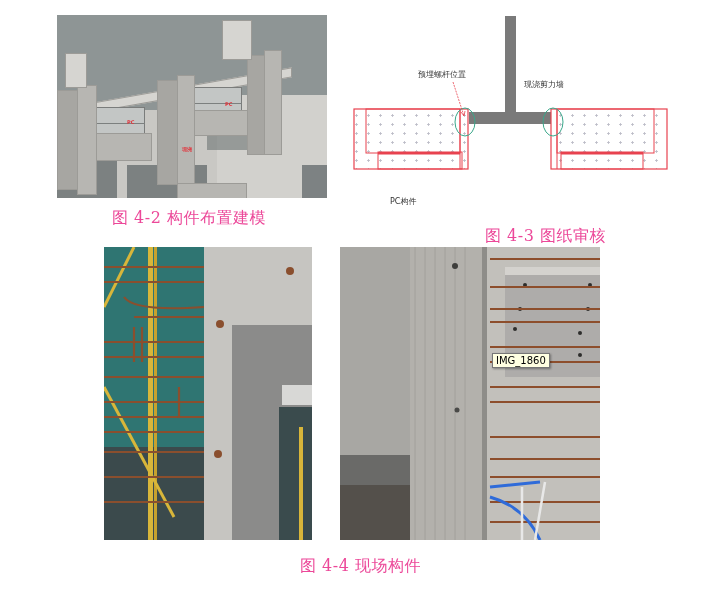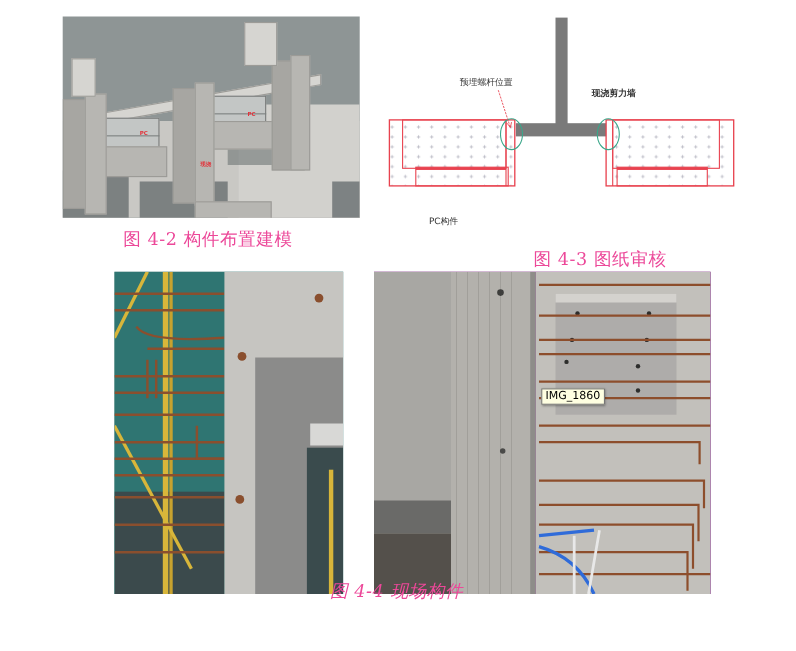--- a/index.html
+++ b/index.html
@@ -18,21 +18,21 @@
   #fig42 .window { position:absolute; background:#c3c6c5; border:1px solid #7a7c7b; box-sizing:border-box; }
   #fig42 .rail { position:absolute; background:#7c807f; height:1px; }
   #fig42 .tag { position:absolute; color:#e2333b; font-size:5px; font-family:"DejaVu Sans", sans-serif; font-weight:bold; }
 
   
   #fig43 { left: 350px; top: 12px; width: 322px; height: 195px; background:#fff;text-align:center; }
   .note { position:absolute; font-size:8px; color:#333; font-family:"DejaVu Sans", sans-serif; white-space:nowrap; }
 
   
   #photoL { left: 104px; top: 247px; width: 208px; height: 293px; overflow:hidden; background:#2e6f6b; }
-  #photoR { left: 340px; top: 247px; width: 306px; height: 293px; overflow:hidden; background:#701a75; }
+  #photoR { left: 340px; top: 247px; width: 260px; height: 293px; overflow:hidden; background:#6d28d9; }
   .tooltip { position:absolute; background:#ffffe1; border:1px solid #767676; font-family:"DejaVu Sans", sans-serif; font-size:10px; color:#000; padding:1px 3px; white-space:nowrap; box-shadow:1px 1px 2px rgba(0,0,0,0.35); }
 </style>
 </head>
 <body>
 
 <div id="fig42" class="abs">
   <div class="ground"></div>
   <div class="ground2"></div>
   <div class="shadow" style="left:0;top:140px;width:60px;height:43px;"></div>
   <div class="shadow" style="left:70px;top:150px;width:80px;height:33px;"></div>
@@ -94,21 +94,21 @@
       <line x1="207" y1="97" x2="207" y2="157" stroke="#e8424f" stroke-width="1"></line>
     </g>
 
     <ellipse cx="115" cy="110" rx="10" ry="14" fill="none" stroke="#3aa78a" stroke-width="1"></ellipse>
     <ellipse cx="203" cy="110" rx="10" ry="14" fill="none" stroke="#3aa78a" stroke-width="1"></ellipse>
 
     <line x1="103" y1="70" x2="114" y2="104" stroke="#e8424f" stroke-width="0.8" stroke-dasharray="2,1"></line>
     <path d="M114 104 l-3 -4 M114 104 l1 -5" stroke="#e8424f" stroke-width="0.8" fill="none"></path>
   </svg>
   <span class="note" style="left:68px;top:57px;">预埋螺杆位置</span>
-  <span class="note" style="left:188px;top:67px;font-weight:bold;">现浇剪力墙</span>
+  <span class="note" style="left:174px;top:67px;">现浇剪力墙</span>
   <span class="note" style="left:40px;top:184px;">PC构件</span>
 </div>
 <div class="caption" style="left:485px;top:208px;margin-top:18px;">图 4-3 图纸审核</div>
 
 <div id="photoL" class="abs">
   <svg width="208" height="293" viewBox="0 0 208 293">
     <rect x="0" y="0" width="100" height="293" fill="#2f7572"></rect>
     <rect x="0" y="200" width="100" height="93" fill="#3b4a4c"></rect>
 
     <rect x="44" y="0" width="5" height="293" fill="#d8b63a"></rect>
@@ -190,13 +190,13 @@
       <path d="M150 275 H306"></path>
     </g>
 
     <path d="M150 240 Q190 236 200 235" stroke="#2f6bd9" stroke-width="3" fill="none"></path>
     <path d="M150 250 Q185 260 200 293" stroke="#2f6bd9" stroke-width="3" fill="none"></path>
     <path d="M182 240 V293" stroke="#e8e8e8" stroke-width="2.5"></path>
     <path d="M205 235 L195 293" stroke="#e8e8e8" stroke-width="2.5"></path>
   </svg>
   <div class="tooltip" style="left:152px;top:106px;">IMG_1860</div>
 </div>
-<div class="caption" style="left:300px;top:528px;font-style:italic;">图 4-4 现场构件</div>
+<div class="caption" style="left:300px;top:556px;">图 4-4 现场构件</div>
 
 </body></html>

